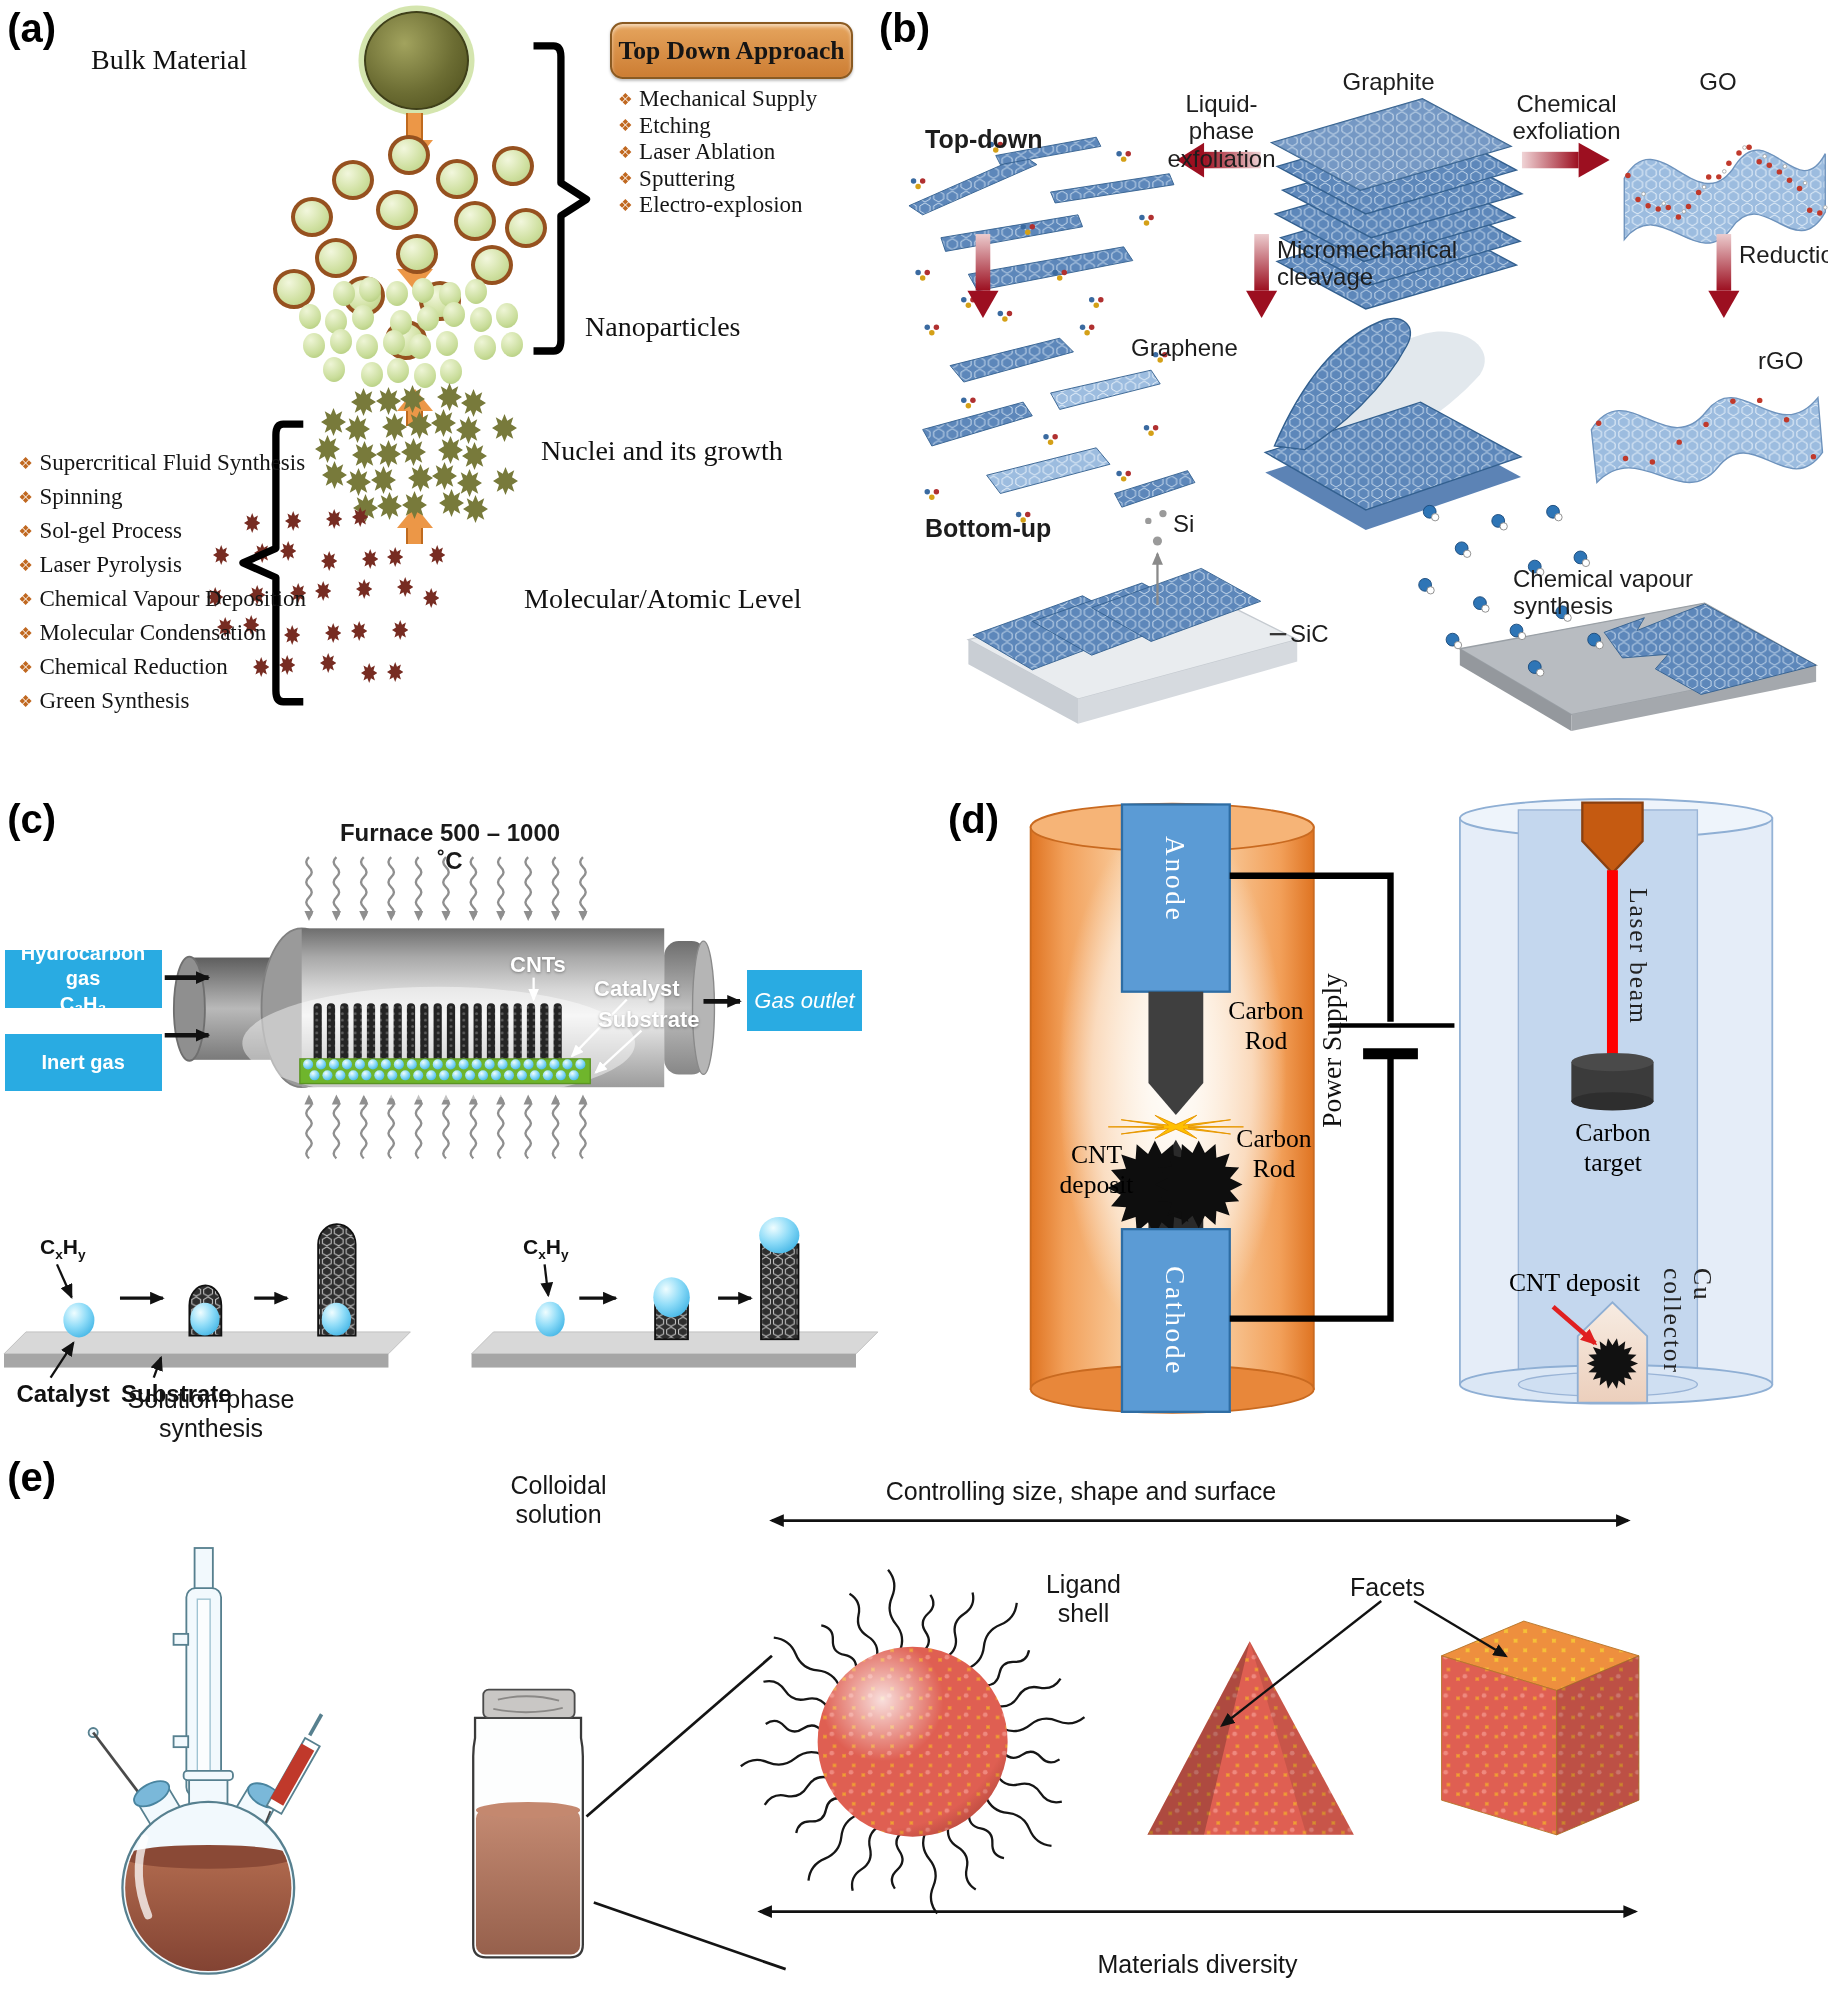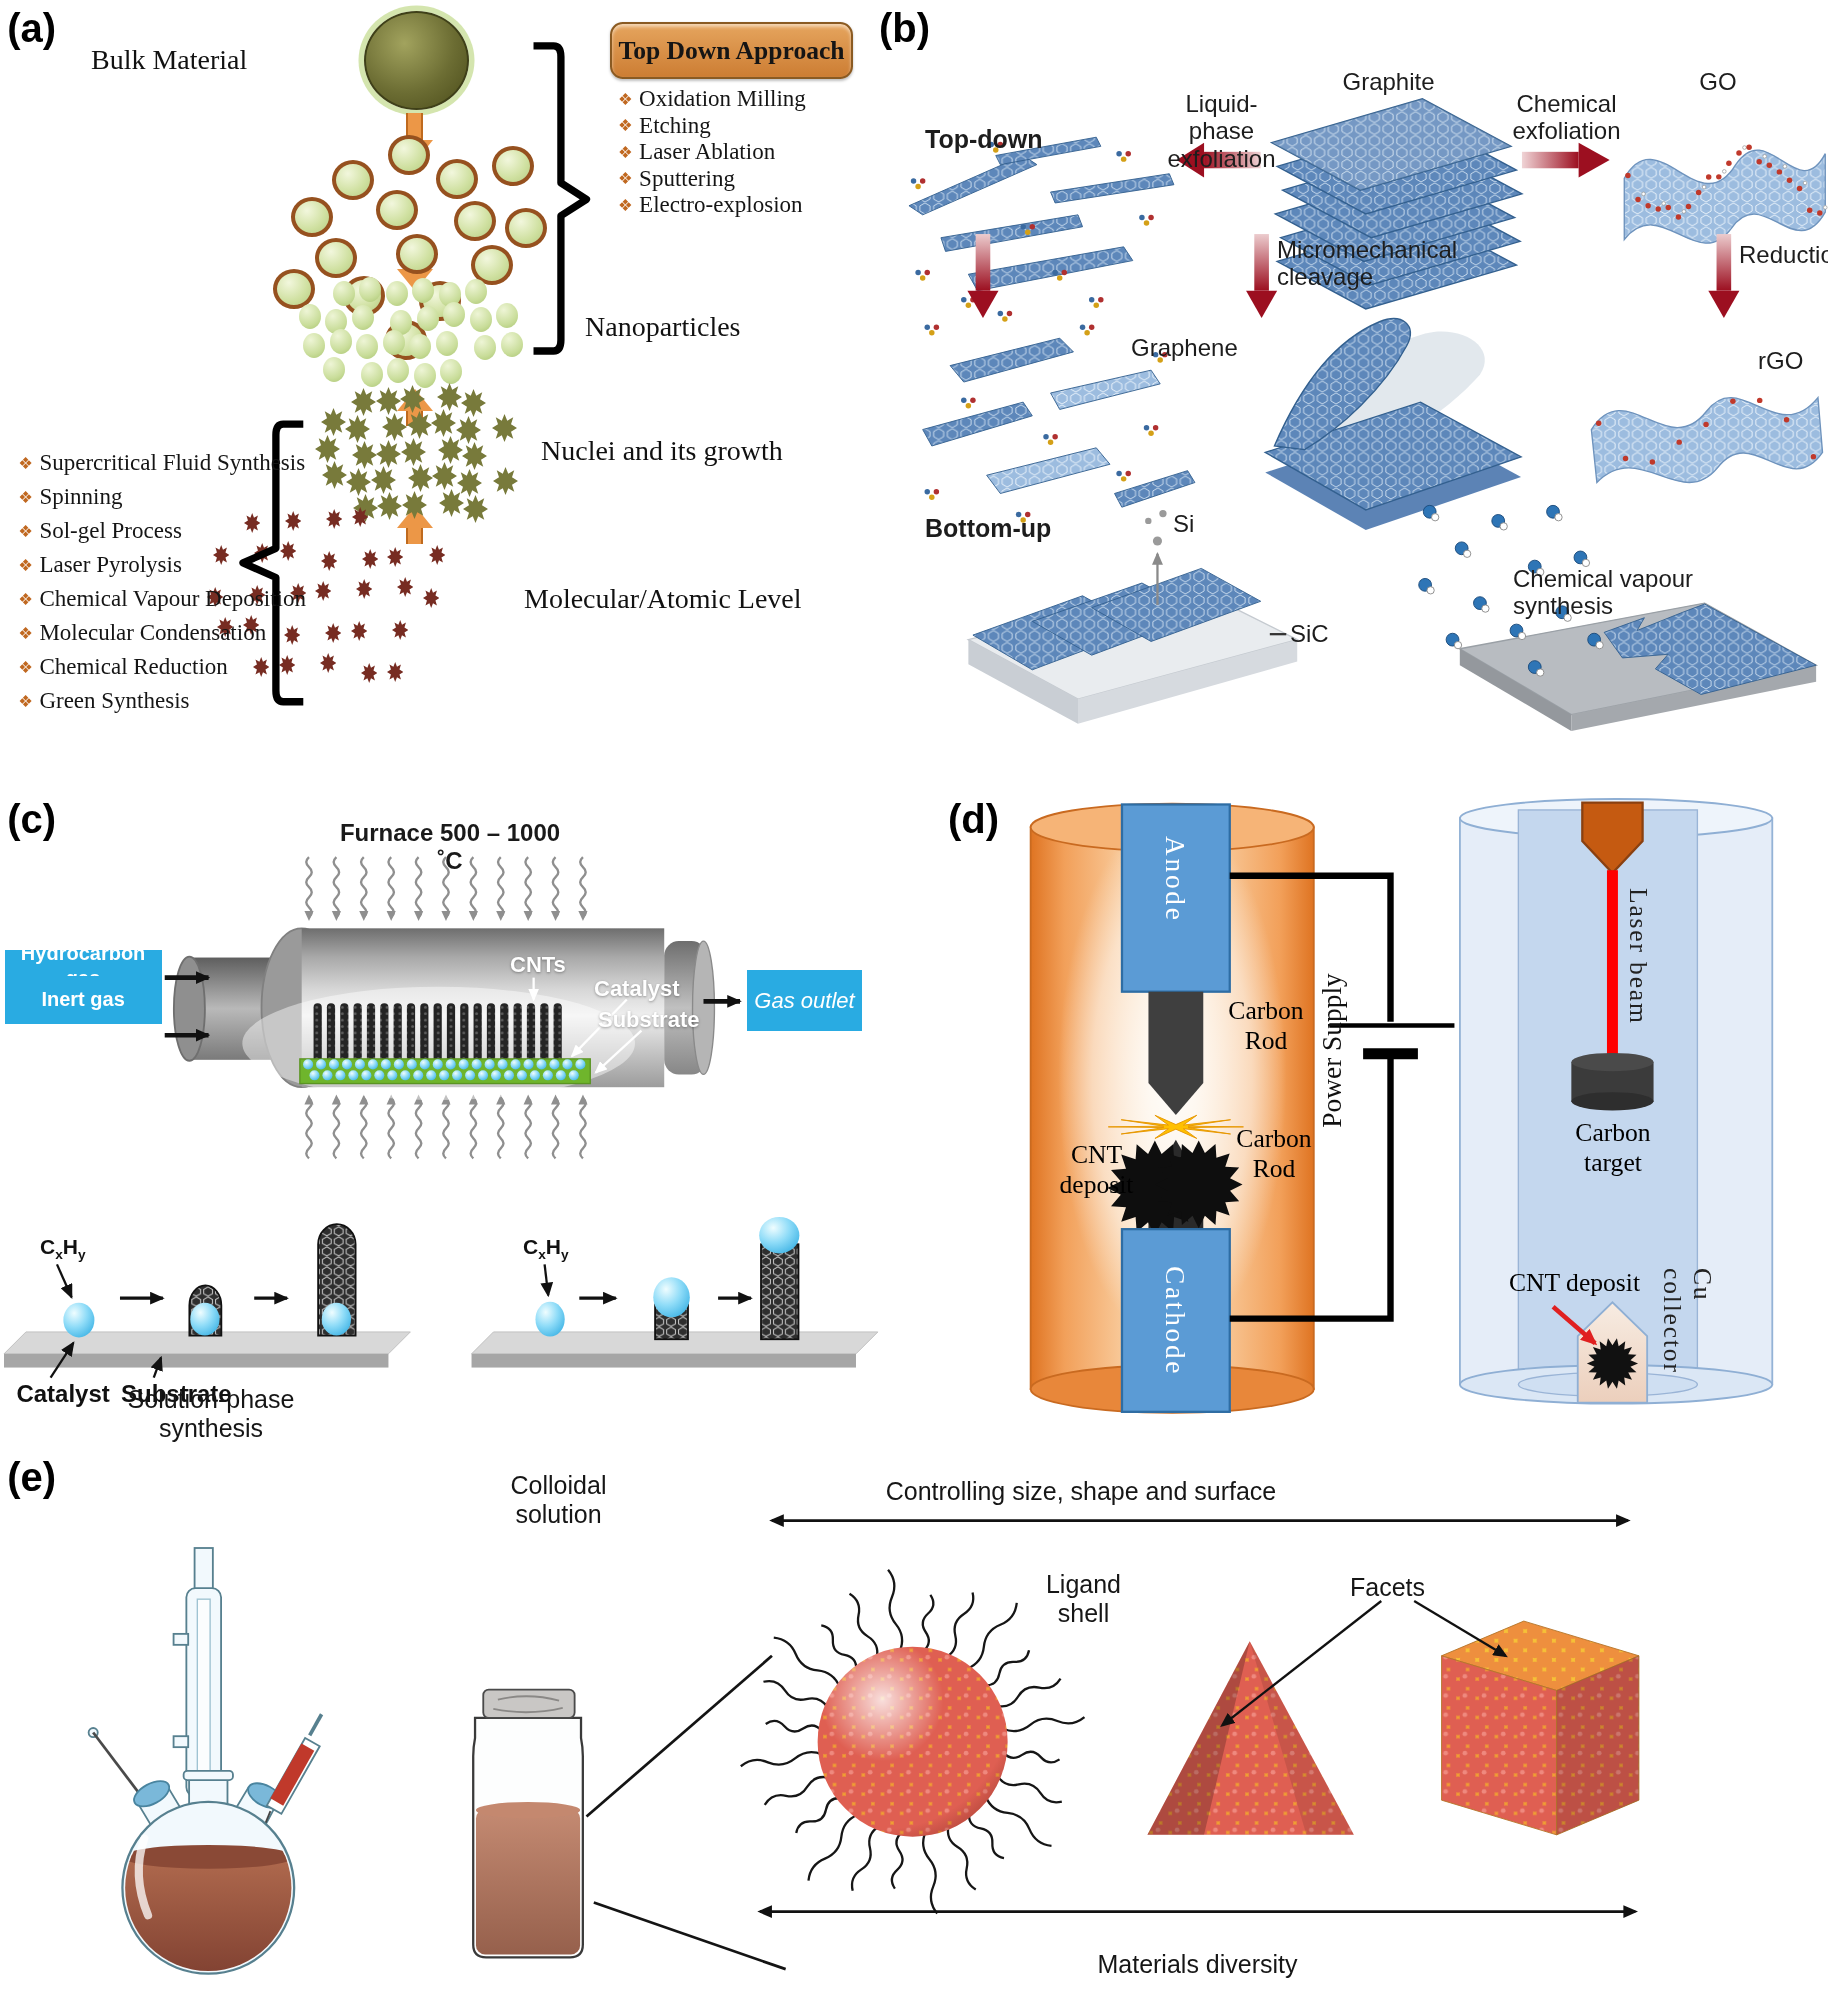--- a/index.html
+++ b/index.html
@@ -181,21 +181,21 @@
     <path d="M584,50 H606 Q614,50 614,62 V200 L642,218 L614,236 V372 Q614,384 606,384 H584" fill="none" stroke="#000" stroke-width="8" stroke-linejoin="round"></path>
     <path d="M332,464 H310 Q302,464 302,476 V600 L266,616 L302,632 V756 Q302,768 310,768 H332" fill="none" stroke="#000" stroke-width="8" stroke-linejoin="round"></path>
   </svg>
 
   <div class="abs appr-box" style="left:610px;top:22px;width:239px;height:53px">
       <span>Top Down Approach</span>
     </div>
   <div id="td-list" class="abs alist" style="left:618px;top:86px">
       <div class="li" style="height: 26.5px;">
         <span class="bul">❖</span>
-        <span>Oxidation Milling</span>
+        <span>Mechanical Supply</span>
       </div>
       <div class="li" style="height: 26.5px;">
         <span class="bul">❖</span>
         <span>Etching</span>
       </div>
       <div class="li" style="height: 26.5px;">
         <span class="bul">❖</span>
         <span>Laser Ablation</span>
       </div>
       <div class="li" style="height: 26.5px;">
@@ -691,21 +691,21 @@
       <line x1="634" y1="1421" x2="674" y2="1421" stroke="#111" stroke-width="3.5" marker-end="url(#mblk)"></line>
       <line x1="786" y1="1421" x2="822" y2="1421" stroke="#111" stroke-width="3.5" marker-end="url(#mblk)"></line>
       <line x1="596" y1="1384" x2="600" y2="1418" stroke="#111" stroke-width="2.5" marker-end="url(#mblk)"></line>
     </g>
   </svg>
 
   <div class="abs cbox" style="left:4.6px;top:950px;width:157px;height:58px">
     <span>Hydrocarbon gas</span>
       <span>C₂H₂</span>
   </div>
-  <div class="abs cbox" style="left:4.6px;top:976px;width:157px;height:48px">
+  <div class="abs cbox" style="left:4.6px;top:1034px;width:157px;height:57px">
       <span>Inert gas</span>
     </div>
   <div class="abs cbox" style="left:747px;top:970px;width:115px;height:61px">
       <span class="gout">Gas outlet</span>
     </div>
 
   <div class="abs wlab" style="left:510px;top:952px">CNTs</div>
   <div class="abs wlab" style="left:594px;top:976px">Catalyst</div>
   <div class="abs wlab" style="left:598px;top:1007px">Substrate</div>
 

